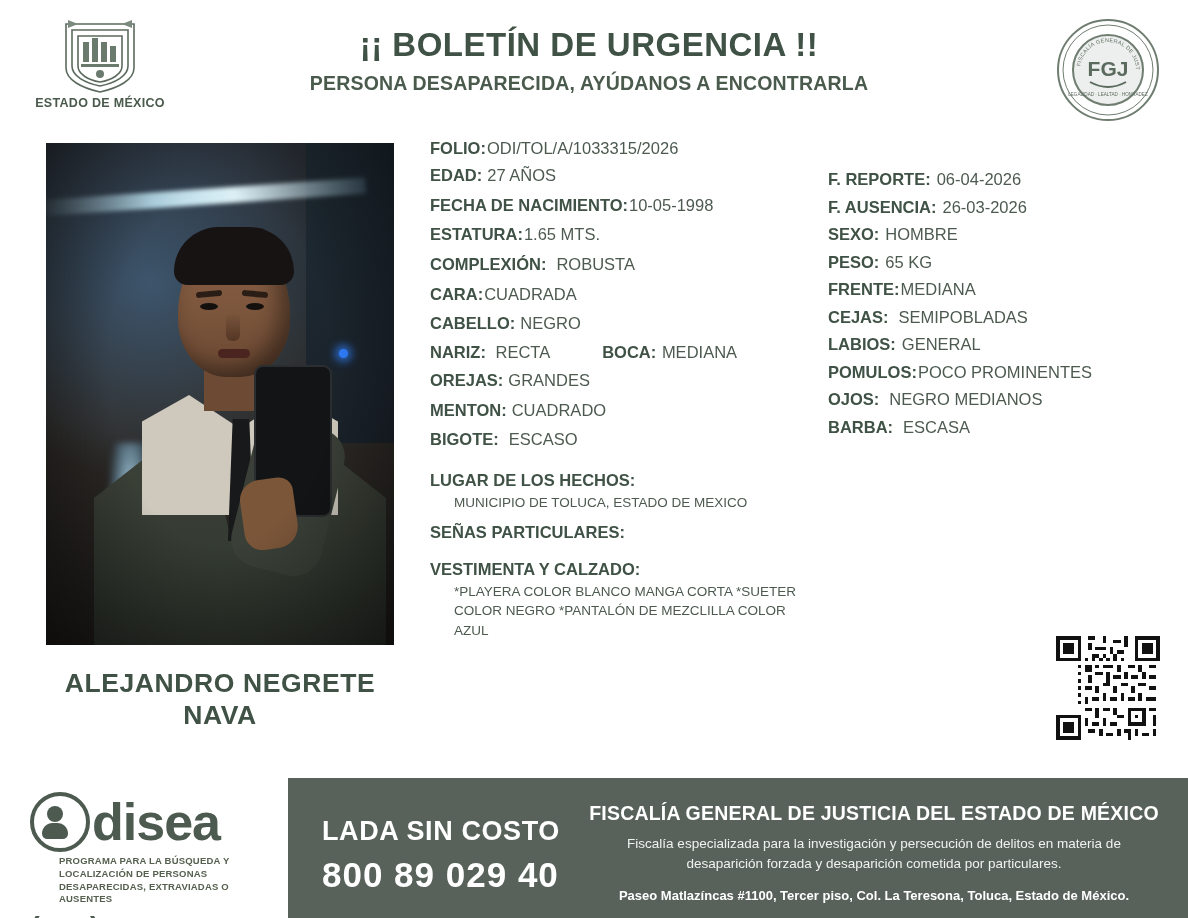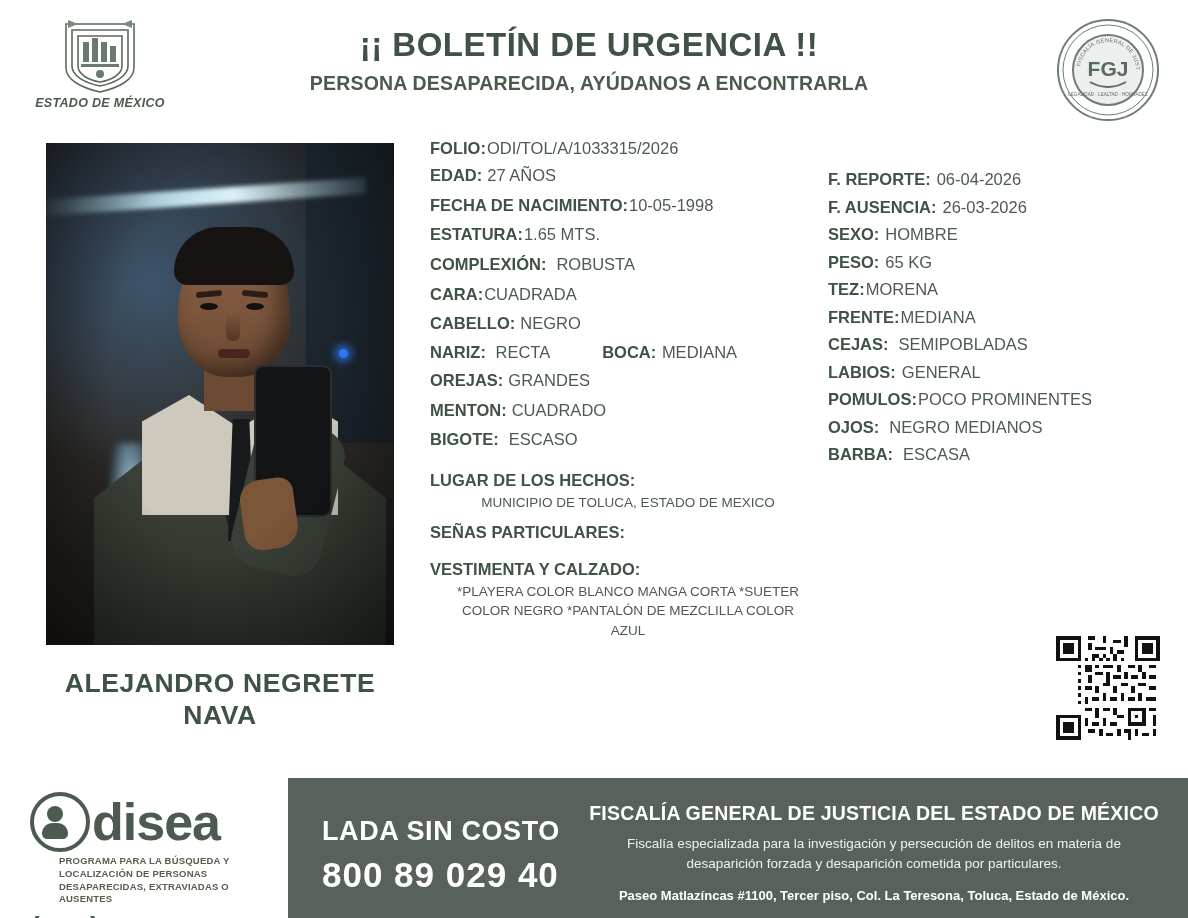--- a/index.html
+++ b/index.html
@@ -20,21 +20,20 @@
   .header {
     position: relative;
     height: 128px;
   }
   .edomex-logo {
     position: absolute;
     left: 30px;
     top: 18px;
     width: 140px;
     text-align: center;
-    font-style: italic;
   }
   .edomex-shield {
     width: 84px;
     height: 76px;
     margin: 0 auto;
     position: relative;
   }
   .edomex-shield svg { display: block; }
   .edomex-caption {
     margin-top: 2px;
@@ -265,21 +264,20 @@
     color: #3f5245;
     font-size: 16.5px;
     margin-bottom: 3px;
   }
   .block-body {
     font-size: 13.5px;
     color: #4d5a50;
     margin: 0 0 10px 24px;
     line-height: 1.45;
     max-width: 360px;
-    text-align: center;
   }
   .spacer-sm { height: 12px; }
 
   
   .rrow {
     display: flex;
     align-items: flex-start;
     margin-bottom: 8.5px;
     font-size: 16.5px;
   }
@@ -582,24 +580,20 @@
       <span class="rlbl">F. AUSENCIA:</span>
       <span class="rval">26-03-2026</span>
     </div>
     <div class="rrow">
       <span class="rlbl">SEXO:</span>
       <span class="rval">HOMBRE</span>
     </div>
     <div class="rrow">
       <span class="rlbl">PESO:</span>
       <span class="rval">65 KG</span>
-    </div>
-    <div class="rrow">
-      <span class="rlbl">TEZ:</span>
-      <span class="rval" style="margin-left:1px">MORENA</span>
     </div>
     <div class="rrow">
       <span class="rlbl">FRENTE:</span>
       <span class="rval" style="margin-left:1px">MEDIANA</span>
     </div>
     <div class="rrow">
       <span class="rlbl">CEJAS:</span>
       <span class="rval" style="margin-left:10px">SEMIPOBLADAS</span>
     </div>
     <div class="rrow">

